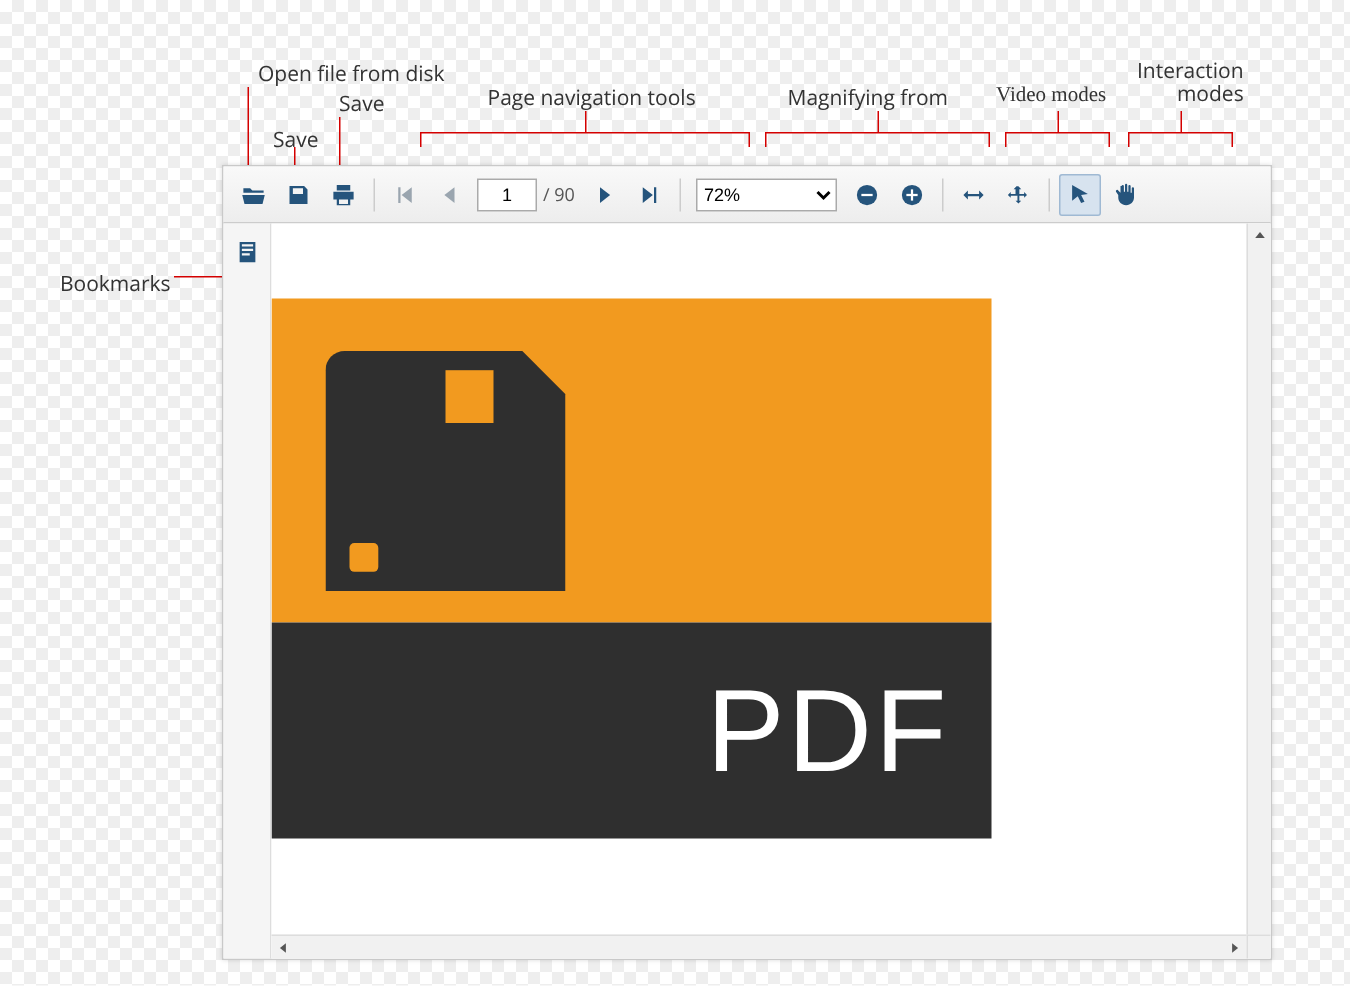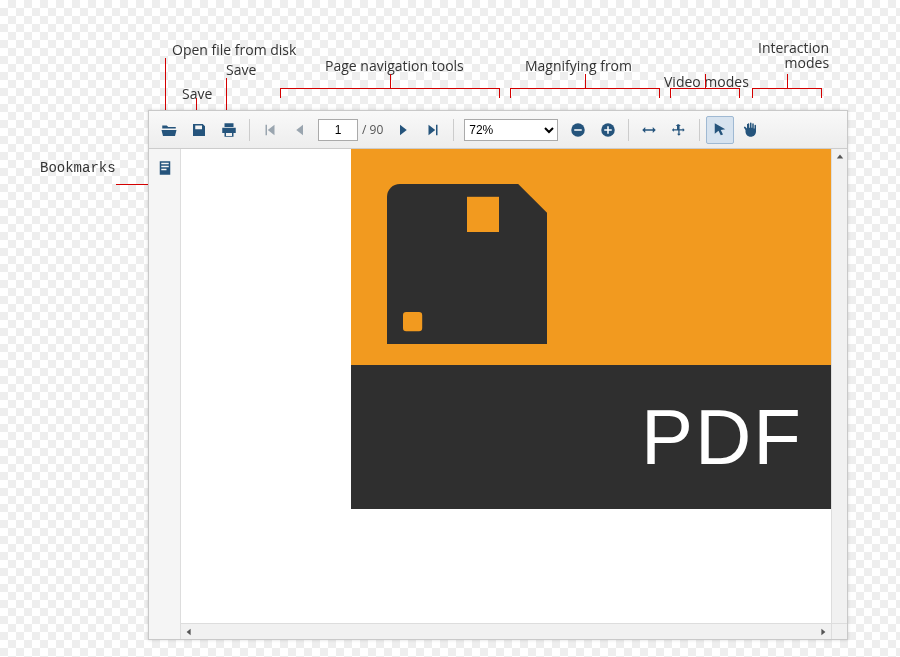--- a/index.html
+++ b/index.html
@@ -63,21 +63,21 @@
   .icon-fill-dim { fill: #9aa5af; }
 
   .content-row { flex: 1; display: flex; min-height: 0; }
   .sidebar {
     width: 32px; background: #f5f5f5; border-right: 1px solid #ddd;
     display: flex; flex-direction: column; align-items: center; padding-top: 6px;
   }
   .side-btn { width: 26px; height: 26px; display:flex; align-items:center; justify-content:center; cursor:pointer; border-radius:2px; }
 
   .canvas-wrap { flex: 1; position: relative; background: #fff; }
-  .canvas-inner { position:absolute; left:0; top:0; right:16px; bottom:16px; overflow:hidden; display:flex; align-items:flex-start; justify-content:flex-end; }
+  .canvas-inner { position:absolute; left:0; top:0; right:16px; bottom:16px; overflow:hidden; display:flex; align-items:flex-start; justify-content:flex-start; padding-top:50px; }
   .vscroll { position:absolute; right:0; top:0; width:16px; bottom:16px; background:#f1f1f1; border-left:1px solid #ddd; display:flex; flex-direction:column; align-items:center; justify-content:flex-start; }
   .hscroll { position:absolute; left:0; right:16px; bottom:0; height:16px; background:#f1f1f1; border-top:1px solid #ddd; display:flex; align-items:center; }
   .scroll-corner { position:absolute; right:0; bottom:0; width:16px; height:16px; background:#f1f1f1; border-left:1px solid #ddd; border-top:1px solid #ddd; }
   .scroll-btn { width:100%; height:16px; display:flex; align-items:center; justify-content:center; cursor:pointer; }
   .hscroll .scroll-btn { width:16px; height:100%; }
 
   
   .page-surface { width: 480px; height: 360px; background:#fff; position:relative; }
   .page-top { position:absolute; left:0; top:0; right:0; height:60%; background:#f29a1f; }
   .page-bottom { position:absolute; left:0; bottom:0; right:0; height:40%; background:#2f2f2f; display:flex; align-items:center; justify-content:flex-end; padding-right:28px; }
@@ -98,32 +98,32 @@
 <div class="anno-line" style="left:226px; top:78px; width:1px; height:34px;"></div>
 
 <div class="anno" style="left:325px; top:56px;"><span>Page navigation tools</span></div>
 <div class="anno-brace" style="left:280px; top:88px; width:220px;"></div>
 <div class="anno-line" style="left:390px; top:74px; width:1px; height:14px;"></div>
 
 <div class="anno" style="left:525px; top:56px;"><span>Magnifying from</span></div>
 <div class="anno-brace" style="left:510px; top:88px; width:150px;"></div>
 <div class="anno-line" style="left:585px; top:74px; width:1px; height:14px;"></div>
 
-<div class="anno" style="left:664px; top:72px;"><span>Video modes</span></div>
+<div class="anno" style="left:664px; top:56px;font-family:Liberation Serif, serif;"><span>Video modes</span></div>
 <div class="anno-brace" style="left:670px; top:88px; width:70px;"></div>
 <div class="anno-line" style="left:705px; top:74px; width:1px; height:14px;"></div>
 
 <div class="anno" style="left:758px; top:40px; text-align:right;">
   <div style="white-space:pre-line; line-height:1.1;">Interaction
 modes</div>
 </div>
 <div class="anno-brace" style="left:752px; top:88px; width:70px;"></div>
 <div class="anno-line" style="left:787px; top:74px; width:1px; height:14px;"></div>
 
-<div class="anno" style="left:40px; top:160px;font-family:Liberation Mono, monospace;"><span>Bookmarks</span></div>
+<div class="anno" style="left:40px; top:180px;"><span>Bookmarks</span></div>
 <div class="anno-line" style="left:116px; top:184px; width:40px; height:1px;"></div>
 <div style="position:absolute; left:155px; top:181px; width:6px; height:6px; background:#d40000; border-radius:50%;"></div>
 
 <div class="viewer">
 
   <div class="toolbar">
 
     <div class="tb-btn">
       <svg class="icon" viewBox="0 0 24 24">
           <path class="icon-fill" d="M3 6h6l2 2h10v2H3V6zm-1 6h20l-2 8H4l-2-8z"></path>

